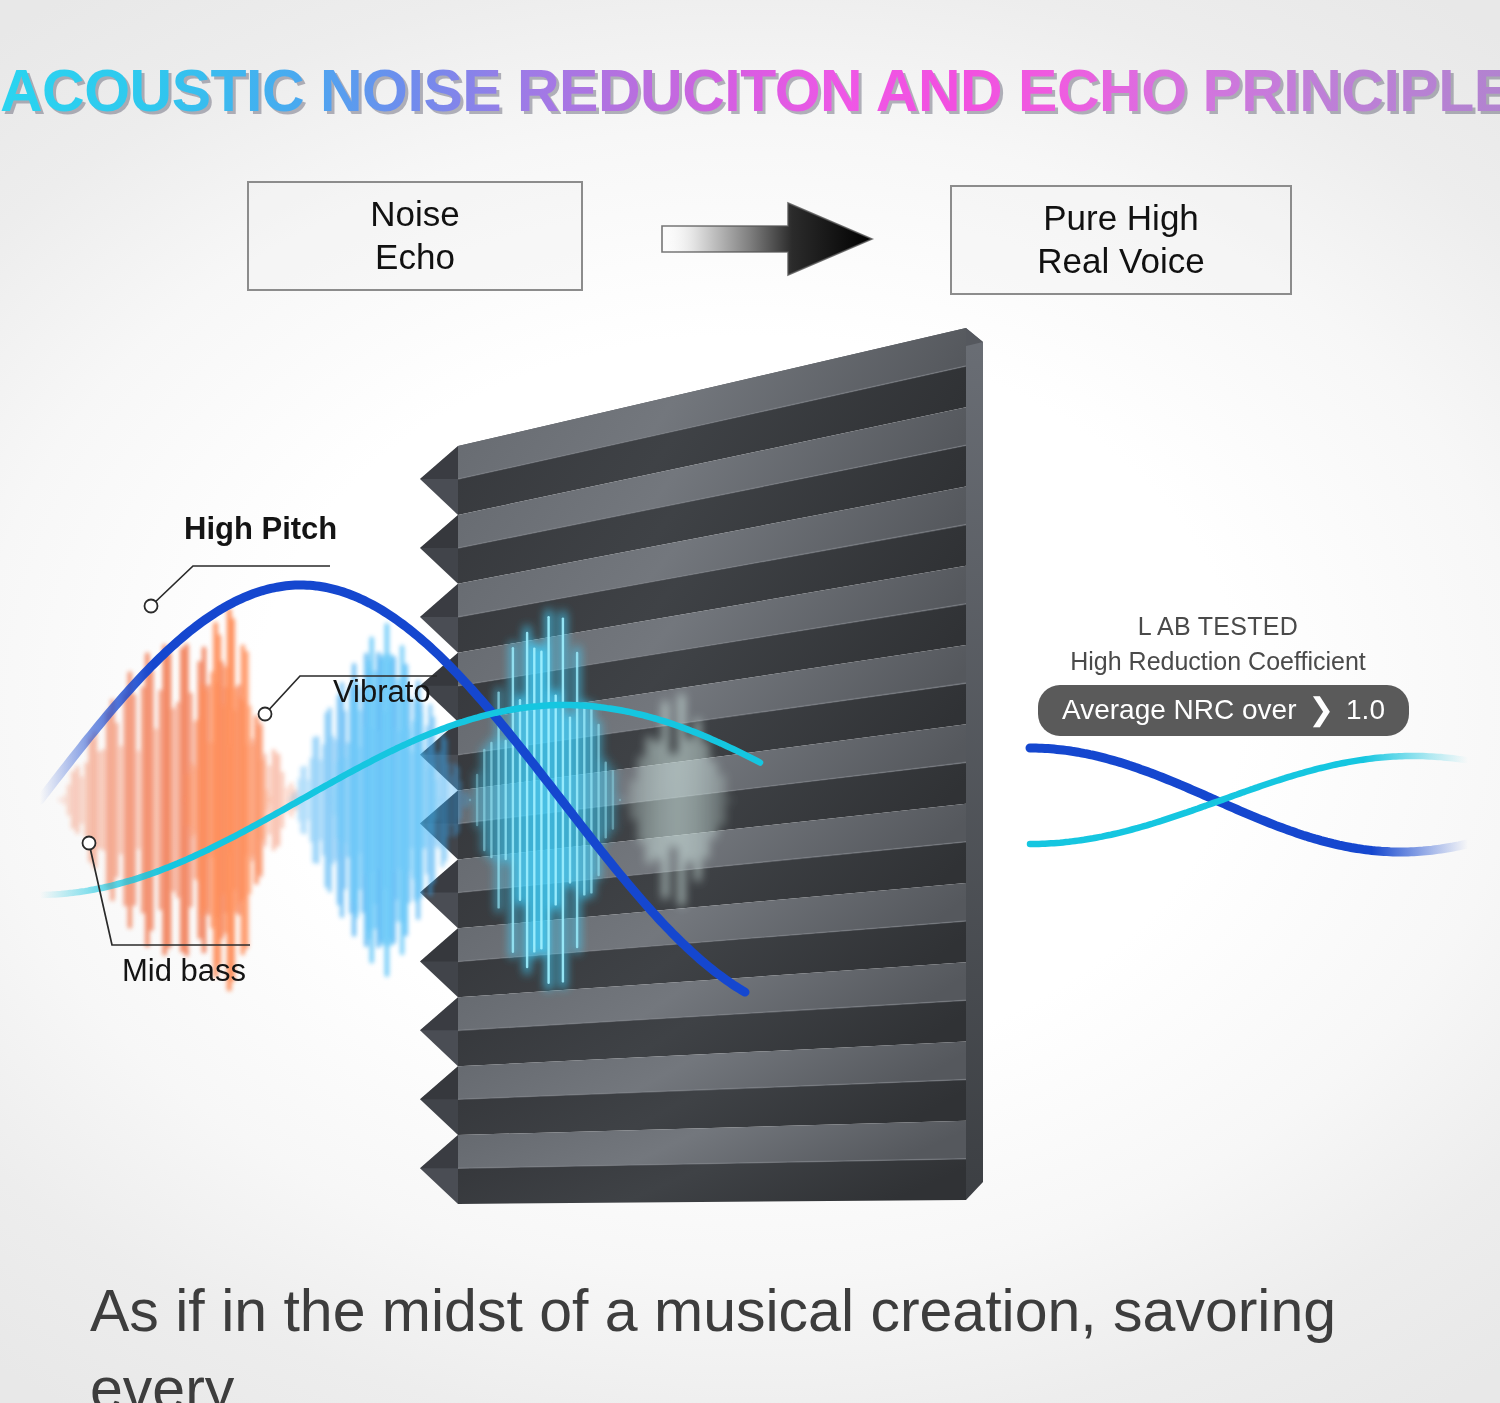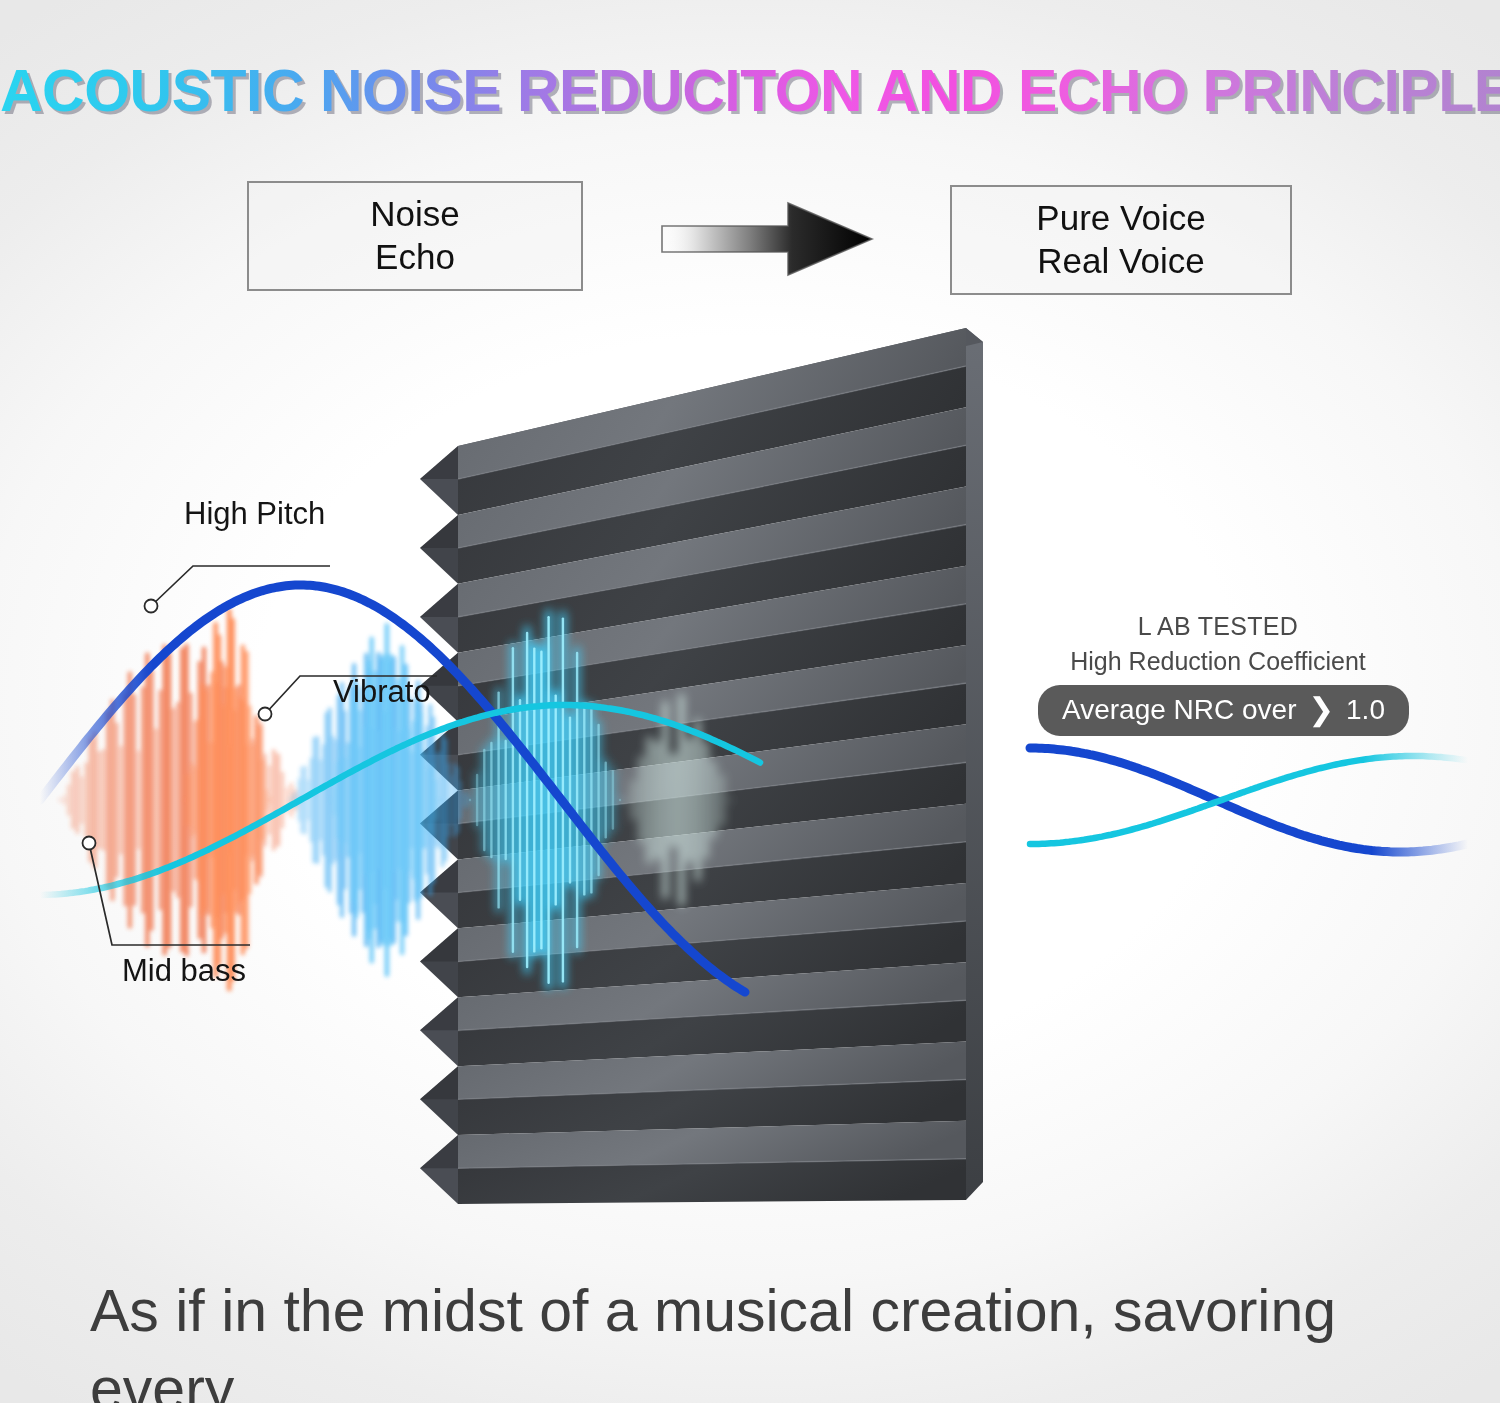--- a/index.html
+++ b/index.html
@@ -54,21 +54,21 @@
   
   #panel{
     position:absolute;left:418px;top:320px;width:610px;height:950px;
   }
 
   
   .layer{position:absolute;left:0;top:0;width:1500px;height:1403px;pointer-events:none;}
 
   
   .callout{position:absolute;font-size:31px;color:#141414;white-space:nowrap;}
-  #lbl-high{left:184px;top:496px;}
+  #lbl-high{left:184px;top:511px;font-weight:bold;}
   #lbl-vib{left:333px;top:634px;margin-top:40px;}
   #lbl-mid{left:122px;top:953px;}
 
   
   #nrc{
     position:absolute;left:1038px;top:610px;width:360px;
     text-align:center;color:#4a4a4a;
   }
   #nrc .l1{font-size:25px;letter-spacing:.3px;line-height:1.35;}
   #nrc .l2{font-size:25px;letter-spacing:0px;line-height:1.4;}
@@ -112,21 +112,21 @@
           <stop offset="62%" stop-color="#2b2b2b"></stop>
           <stop offset="100%" stop-color="#000000"></stop>
         </linearGradient>
       </defs>
       <path d="M2,31 L128,31 L128,8 L212,44 L128,80 L128,57 L2,57 Z" fill="url(#arrGrad)" stroke="#555" stroke-width="1.6" stroke-opacity=".8"></path>
     </svg>
   </div>
 
   <div class="box" id="box-pure">
     <div>
-      <div>Pure Voice</div>
+      <div>Pure High</div>
       <div>Real Voice</div>
     </div>
   </div>
 
   <div id="panel">
     <svg width="610" height="950" viewBox="0 0 610 950">
       <defs>
         <linearGradient id="fTop" x1="0" y1="0" x2="1" y2="0.25">
           <stop offset="0%" stop-color="#5c6066"></stop>
           <stop offset="45%" stop-color="#6e7278"></stop>

